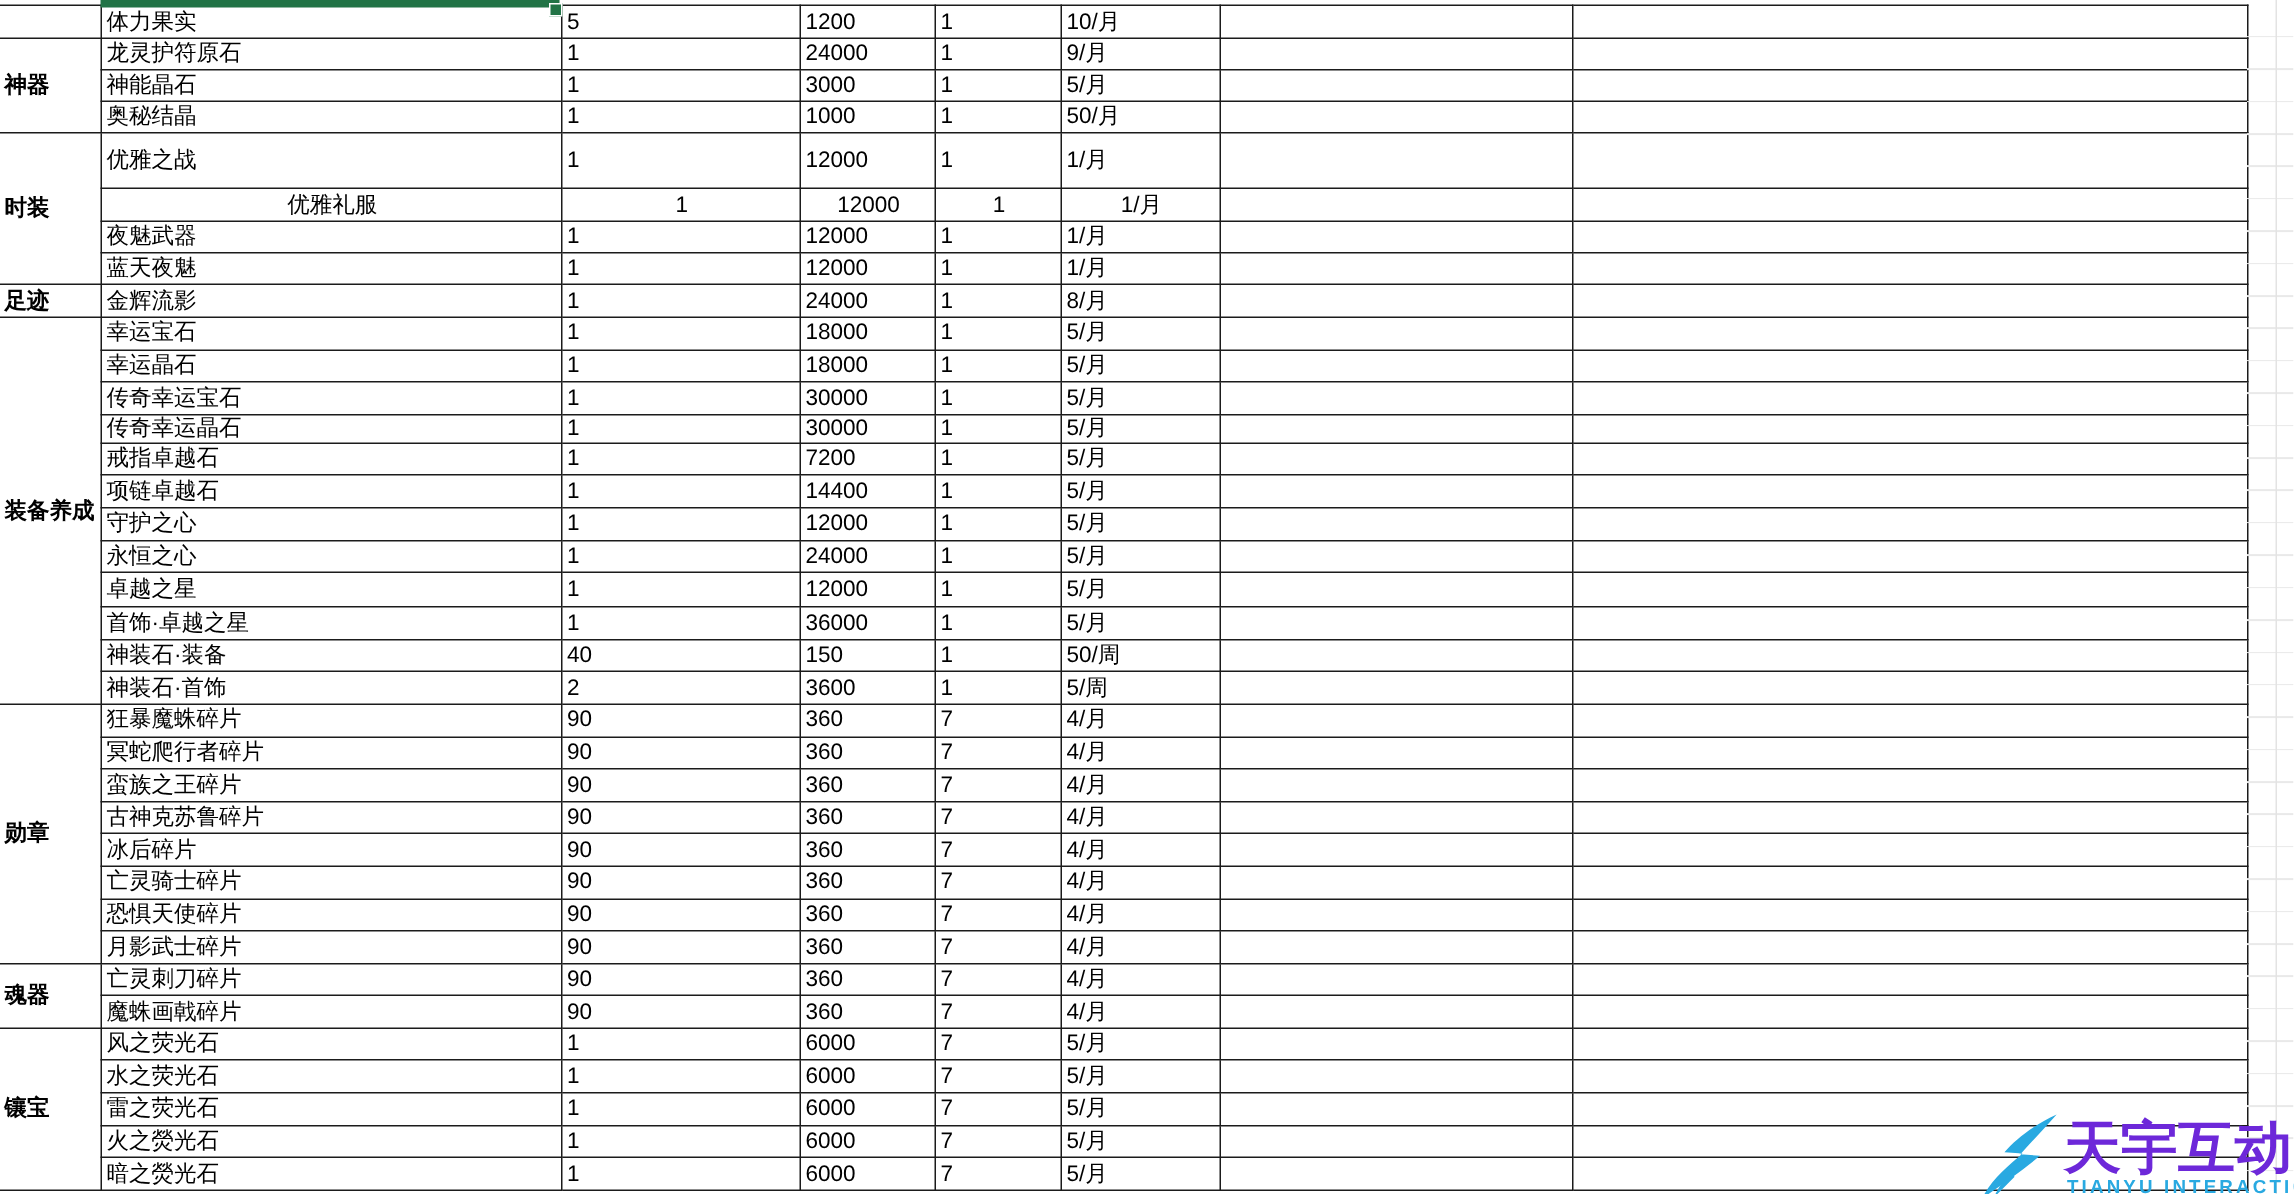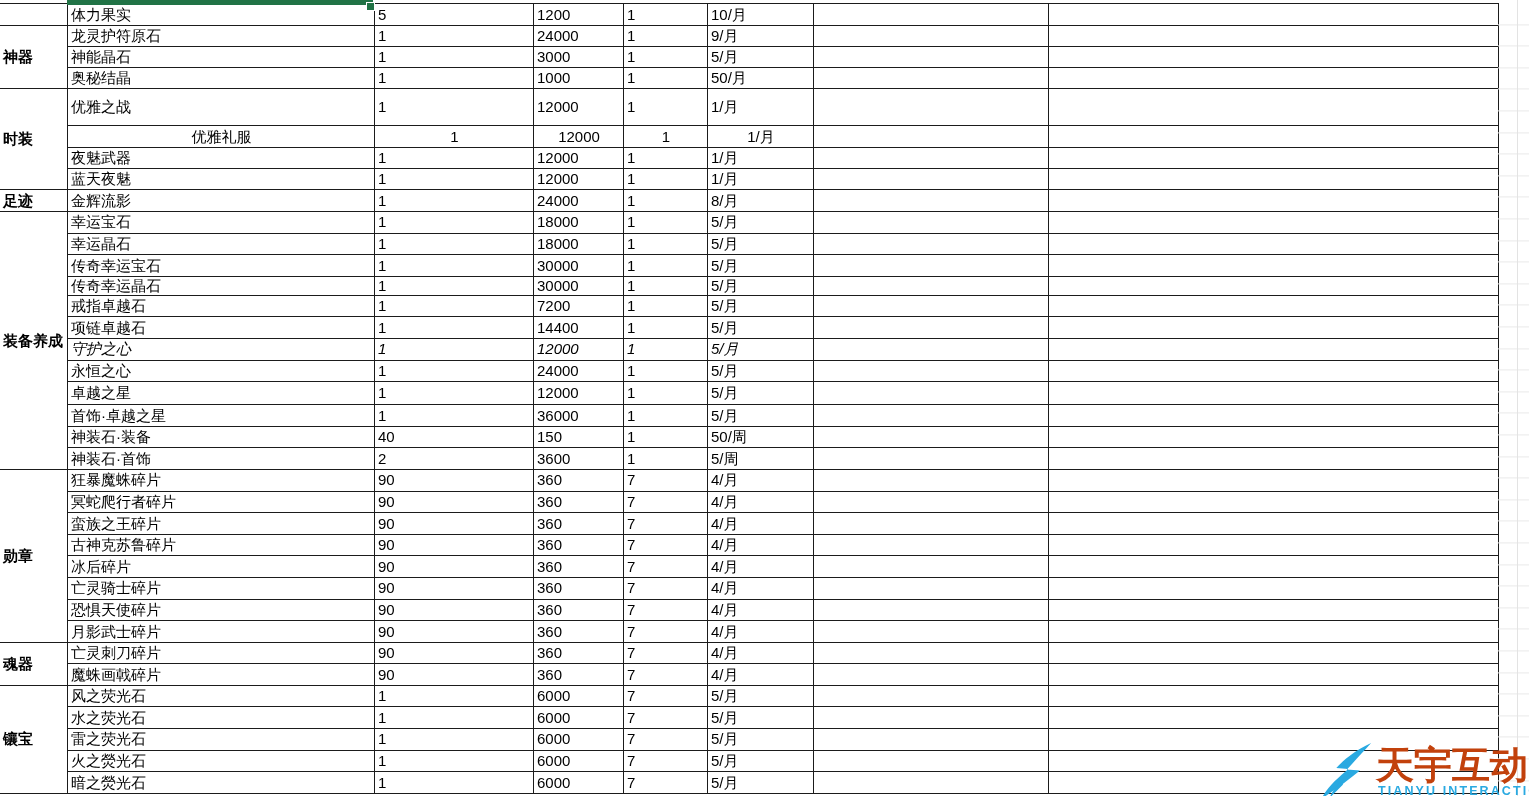--- a/index.html
+++ b/index.html
@@ -212,21 +212,21 @@
         </tr>
         <tr style="height: 21.6px; padding-left: 47px;">
           <td>项链卓越石</td>
           <td>1</td>
           <td>14400</td>
           <td>1</td>
           <td>5/月</td>
           <td></td>
           <td></td>
         </tr>
-        <tr style="height: 21.6px; font-style: italic;">
+        <tr style="height: 21.6px;">
           <td>守护之心</td>
           <td>1</td>
           <td>12000</td>
           <td>1</td>
           <td>5/月</td>
           <td></td>
           <td></td>
         </tr>
         <tr style="height: 21.6px;">
           <td>永恒之心</td>
@@ -418,17 +418,17 @@
   <div class="right-vline"></div>
 
   <div class="sel-bar" style="background: rgb(33, 115, 70);"></div>
   <div class="sel-handle" style="background: rgb(33, 115, 70);"></div>
 
   <div class="logo">
     <svg width="58" height="58" viewBox="0 0 60 60">
       <path d="M57 1 C40 9 29 18 21 27 L33.5 28 C23 37 12 46 5.5 59 C20 49 33 40 45.5 29.5 L32 28.5 C41 18.5 49 10 57 1 Z" fill="#29a9e1"></path>
       <path d="M25 41 C20 47 16 52 14 58 C18 54 23 49 28 44 Z" fill="#29a9e1"></path>
     </svg>
-    <div class="brand" style="color: #c2410c;">天宇互动</div>
+    <div class="brand" style="color: #6d28d9;">天宇互动</div>
     <div class="subtitle" style="color: rgb(41, 169, 225);">TIANYU INTERACTION</div>
   </div>
 
 </div>
 
 </body></html>

